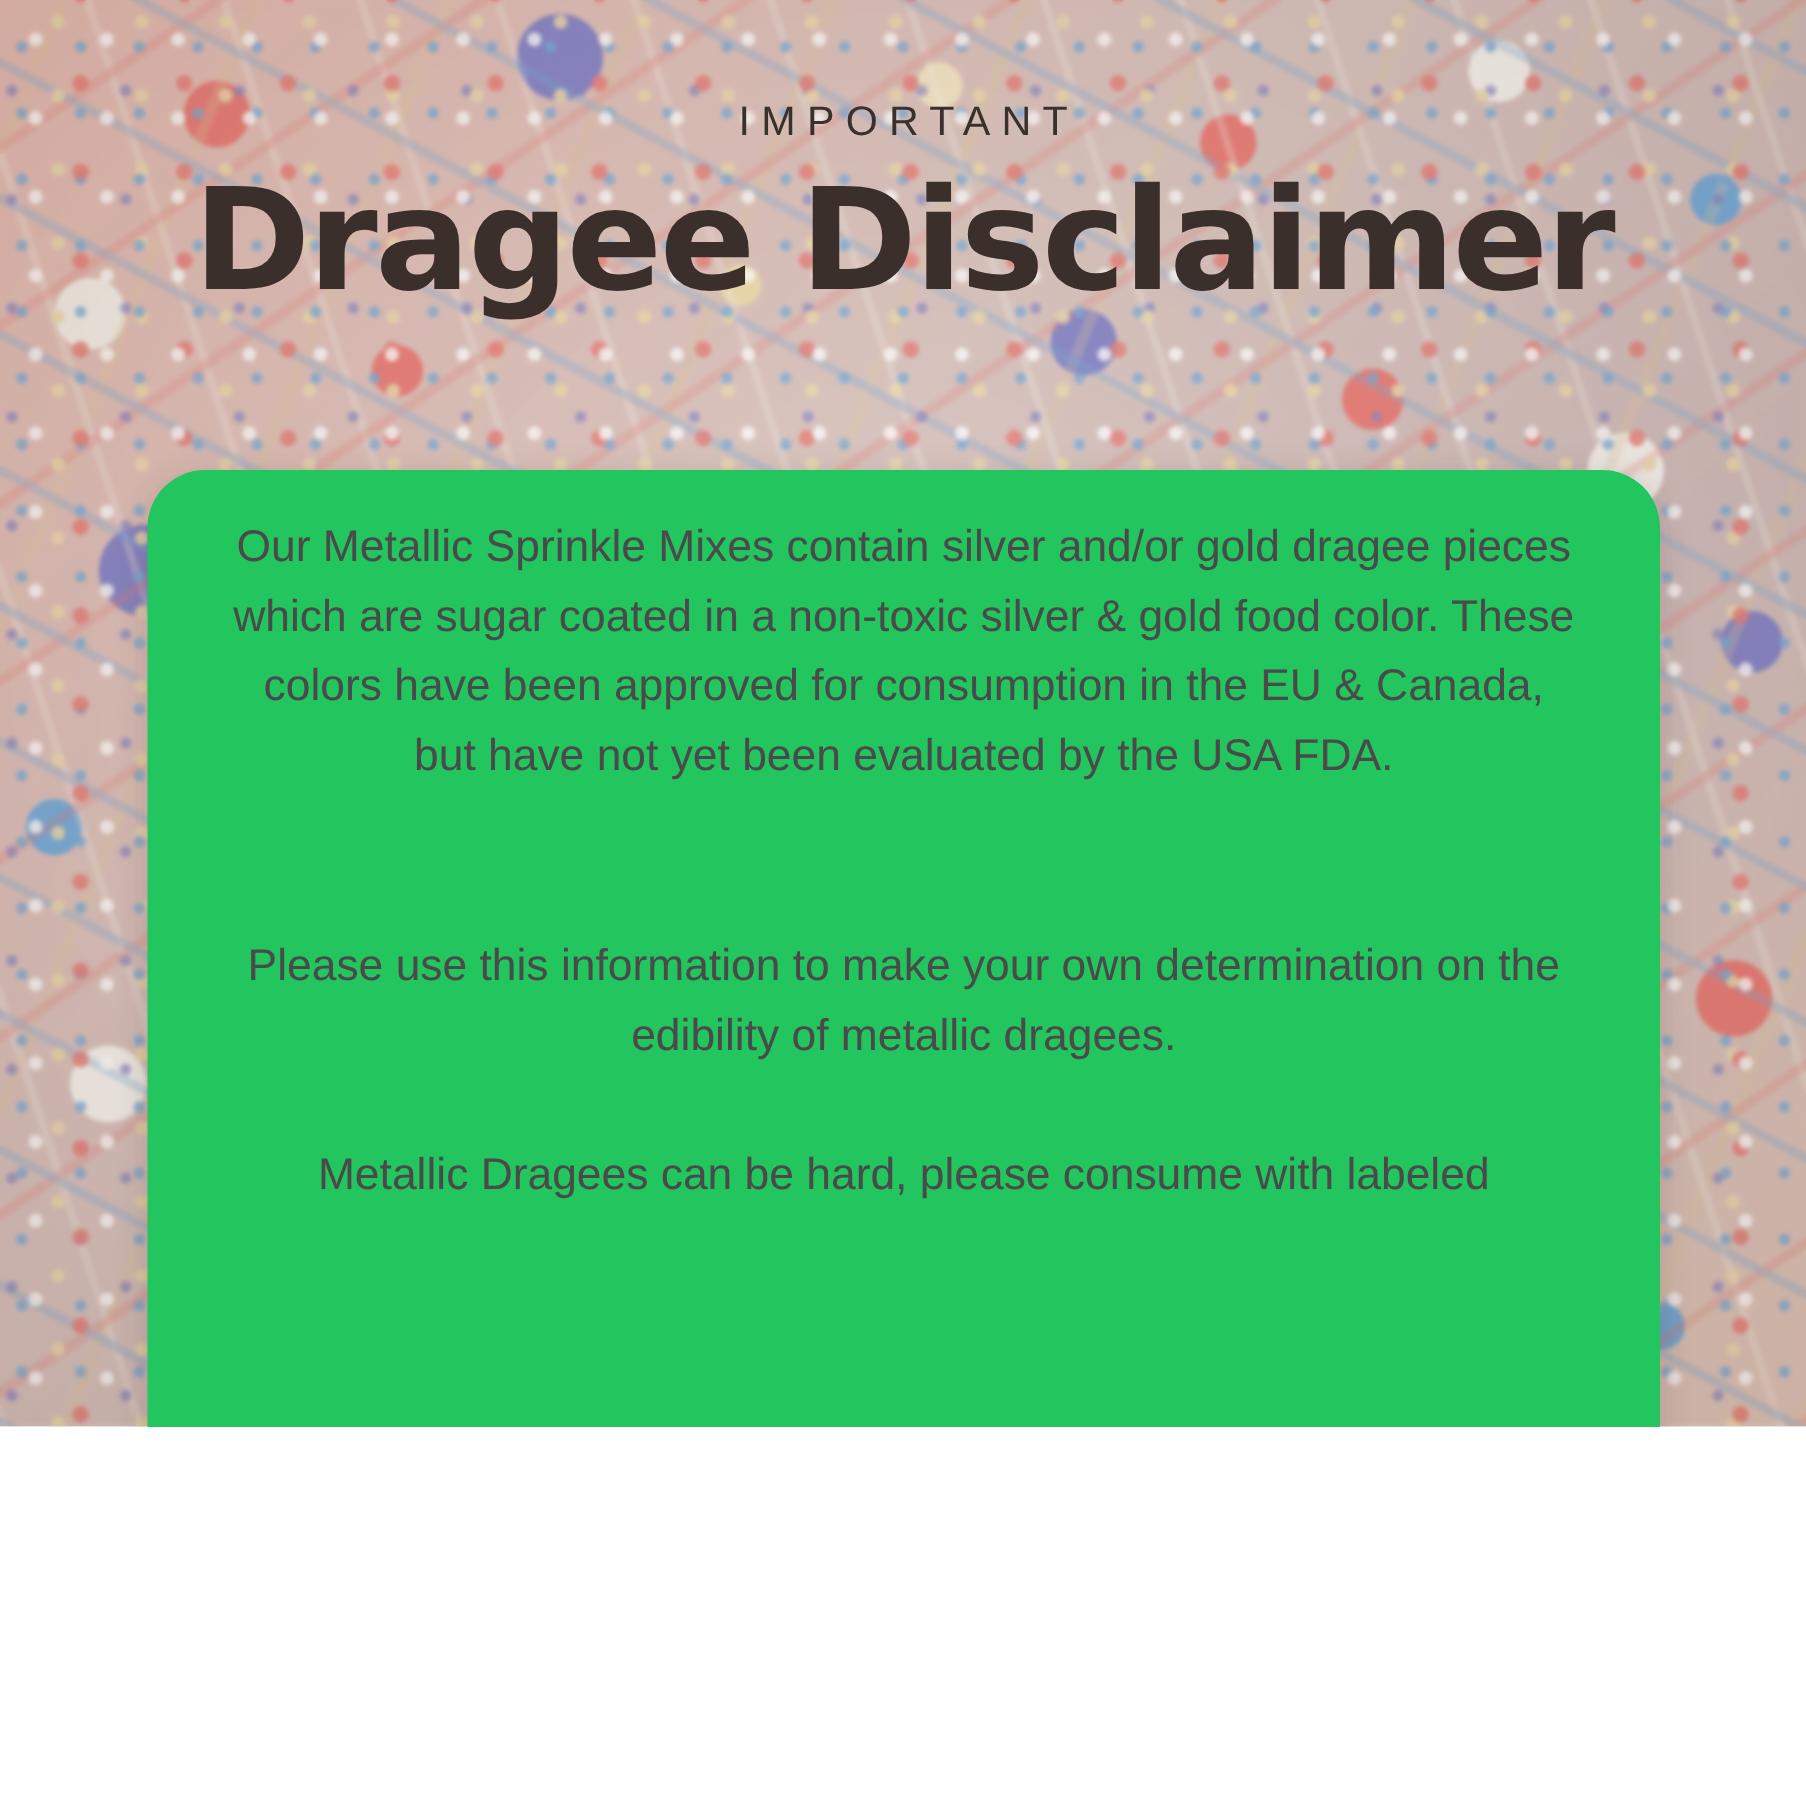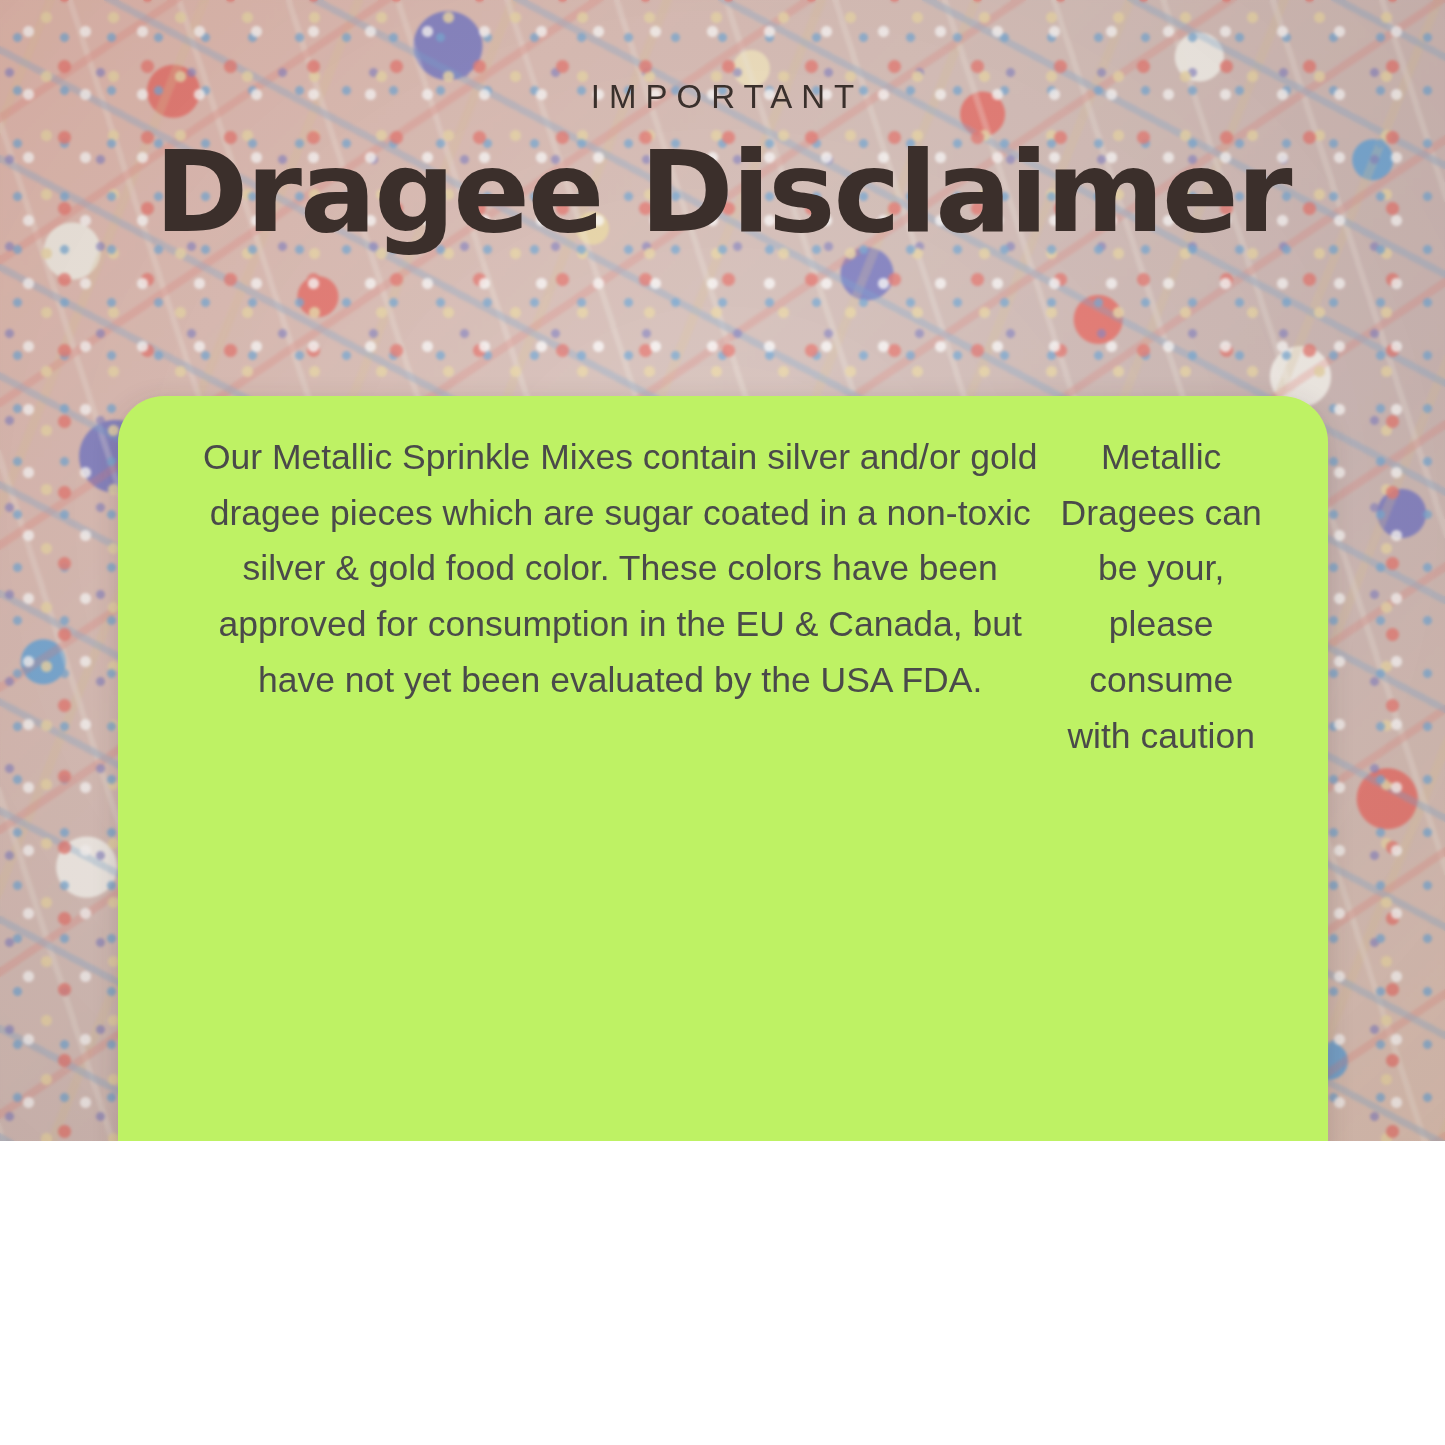--- a/index.html
+++ b/index.html
@@ -116,31 +116,31 @@
     color: #3b2f2b;
     letter-spacing: -2px;
     margin: 12px;
     line-height: 1.15;
   }
 
   
   .card {
     position: absolute;
     left: 118px;
-    top: 396px;
+    top: 376px;
     width: 1210px;
     height: 868px;
-    background: #bef264;
+    background: #22c55e;
     border-radius: 46px;
     box-shadow: 0 6px 26px rgba(60,40,35,0.18);
     z-index: 4;
     box-sizing: border-box;
     padding: 34px 64px 30px 64px;
     display: flex;
-    flex-direction: row;
+    flex-direction: column;
     justify-content: flex-start;
   }
   .para {
     font-family: "Liberation Sans", sans-serif;
     font-size: 35.5px;
     line-height: 1.57;
     color: #4a4a4a;
     text-align: center;
     margin: 0;
   }
@@ -162,17 +162,18 @@
 
   <div class="heading-block">
     <p class="kicker">IMPORTANT</p>
     <h1 class="title">Dragee Disclaimer</h1>
   </div>
 
   <div class="card">
     <p class="para">Our Metallic Sprinkle Mixes contain silver and/or gold dragee pieces which are sugar coated in a non-toxic silver &amp; gold food color. These colors have been approved for consumption in the EU &amp; Canada, but have not yet been evaluated by the USA FDA.</p>
     <div class="gap-1"></div>
     <div class="gap-2"></div>
+    <p class="para">Please use this information to make your own determination on the edibility of metallic dragees.</p>
     <div class="gap-3"></div>
-    <p class="para">Metallic Dragees can be your, please consume with caution</p>
+    <p class="para">Metallic Dragees can be hard, please consume with labeled</p>
   </div>
 
 </div>
 
 </body></html>

